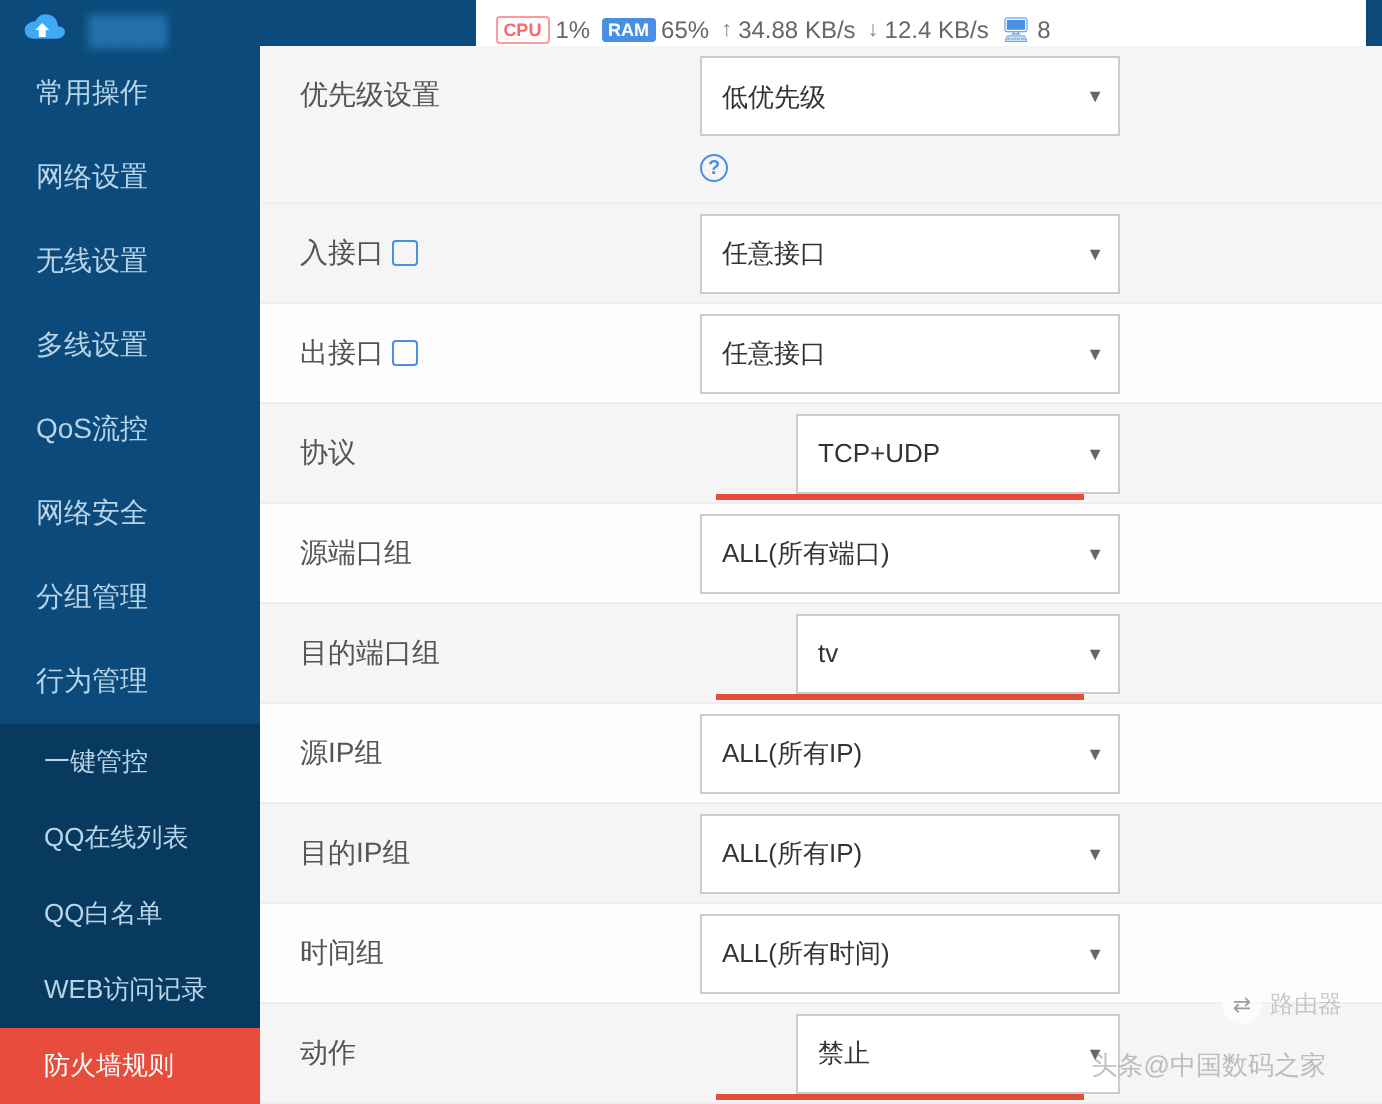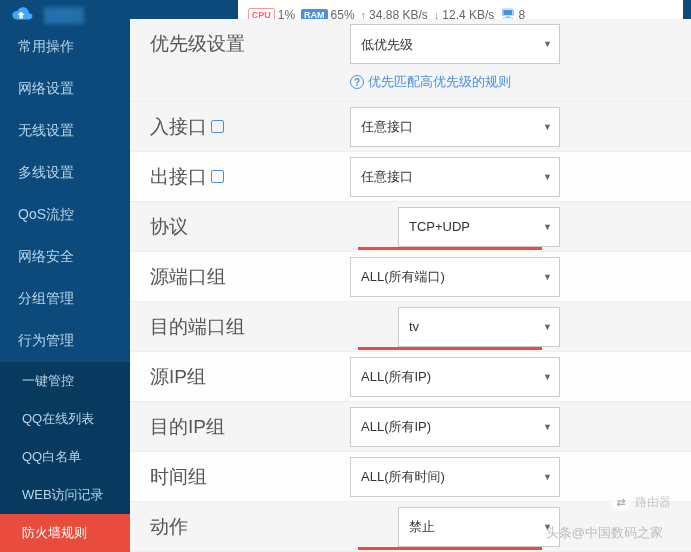--- a/index.html
+++ b/index.html
@@ -18,21 +18,21 @@
 
 .container { display: flex; height: 522px; align-items: flex-end; }
 .sidebar { width: 130px; background: #0b4a7a; color: #b8d4e8; font-size: 14px; overflow-y: hidden; }
 .sidebar-item { padding: 12px 18px; cursor: pointer; white-space: nowrap; }
 .sidebar-item.sub { background: #083a5f; padding: 10px 22px; font-size: 13px; }
 .sidebar-item.active { background: #e74c3c; color: #fff; }
 
 .main { flex: 1; background: #fafafa; overflow-y: auto; position: relative; }
 .form-row { display: flex; align-items: center; padding: 0 20px; min-height: 50px; border-bottom: 1px solid #eee; background: #f5f5f5; }
 .form-row:nth-child(even) { background: #fdfdfd; }
-.form-label { width: 200px; color: #555; font-size: 19px; display: flex; align-items: center; gap: 4px; }
+.form-label { width: 200px; color: #555; font-size: 14px; display: flex; align-items: center; gap: 4px; }
 .form-control { flex: 1; max-width: 210px; }
 .select { width: 100%; height: 40px; border: 1px solid #ccc; background: #fff; padding: 0 24px 0 10px; font-size: 13px; color: #333; appearance: none; position: relative; cursor: pointer; }
 .select-wrap { position: relative; max-width: 210px; }
 .select-wrap::after { content: "▼"; position: absolute; right: 8px; top: 50%; transform: translateY(-50%); font-size: 9px; color: #666; pointer-events: none; }
 .underline-red::before { content: ""; position: absolute; bottom: -3px; left: 8px; right: 18px; height: 3px; background: #e74c3c; }
 .underline-red { position: relative; padding-left: 48px; }
 
 .helper-row { display: flex; align-items: center; padding: 4px 20px 10px 220px; background: #f5f5f5; font-size: 13px; color: #4a90e2; gap: 4px; border-bottom: 1px solid #eee; }
 .help-icon { width: 14px; height: 14px; border: 1.5px solid #4a90e2; border-radius: 50%; display: inline-flex; align-items: center; justify-content: center; font-size: 10px; color: #4a90e2; font-weight: bold; }
 
@@ -96,21 +96,20 @@
 
   </div>
 
   <div class="main">
     <div class="form-row" style="border-bottom:none;padding-bottom:0">
       <div class="form-label">优先级设置</div>
       <div class="form-control select-wrap"><select class="select"><option>低优先级</option></select></div>
     </div>
     <div class="helper-row">
       <span class="help-icon">?</span>
-      <span>优先匹配高优先级的规则</span>
     </div>
 
     <div class="form-row">
       <div class="form-label">
           <span>入接口</span> 
           <span class="copy-icon"></span>
         </div>
       <div class="form-control select-wrap"><select class="select"><option>任意接口</option></select></div>
     </div>
 

